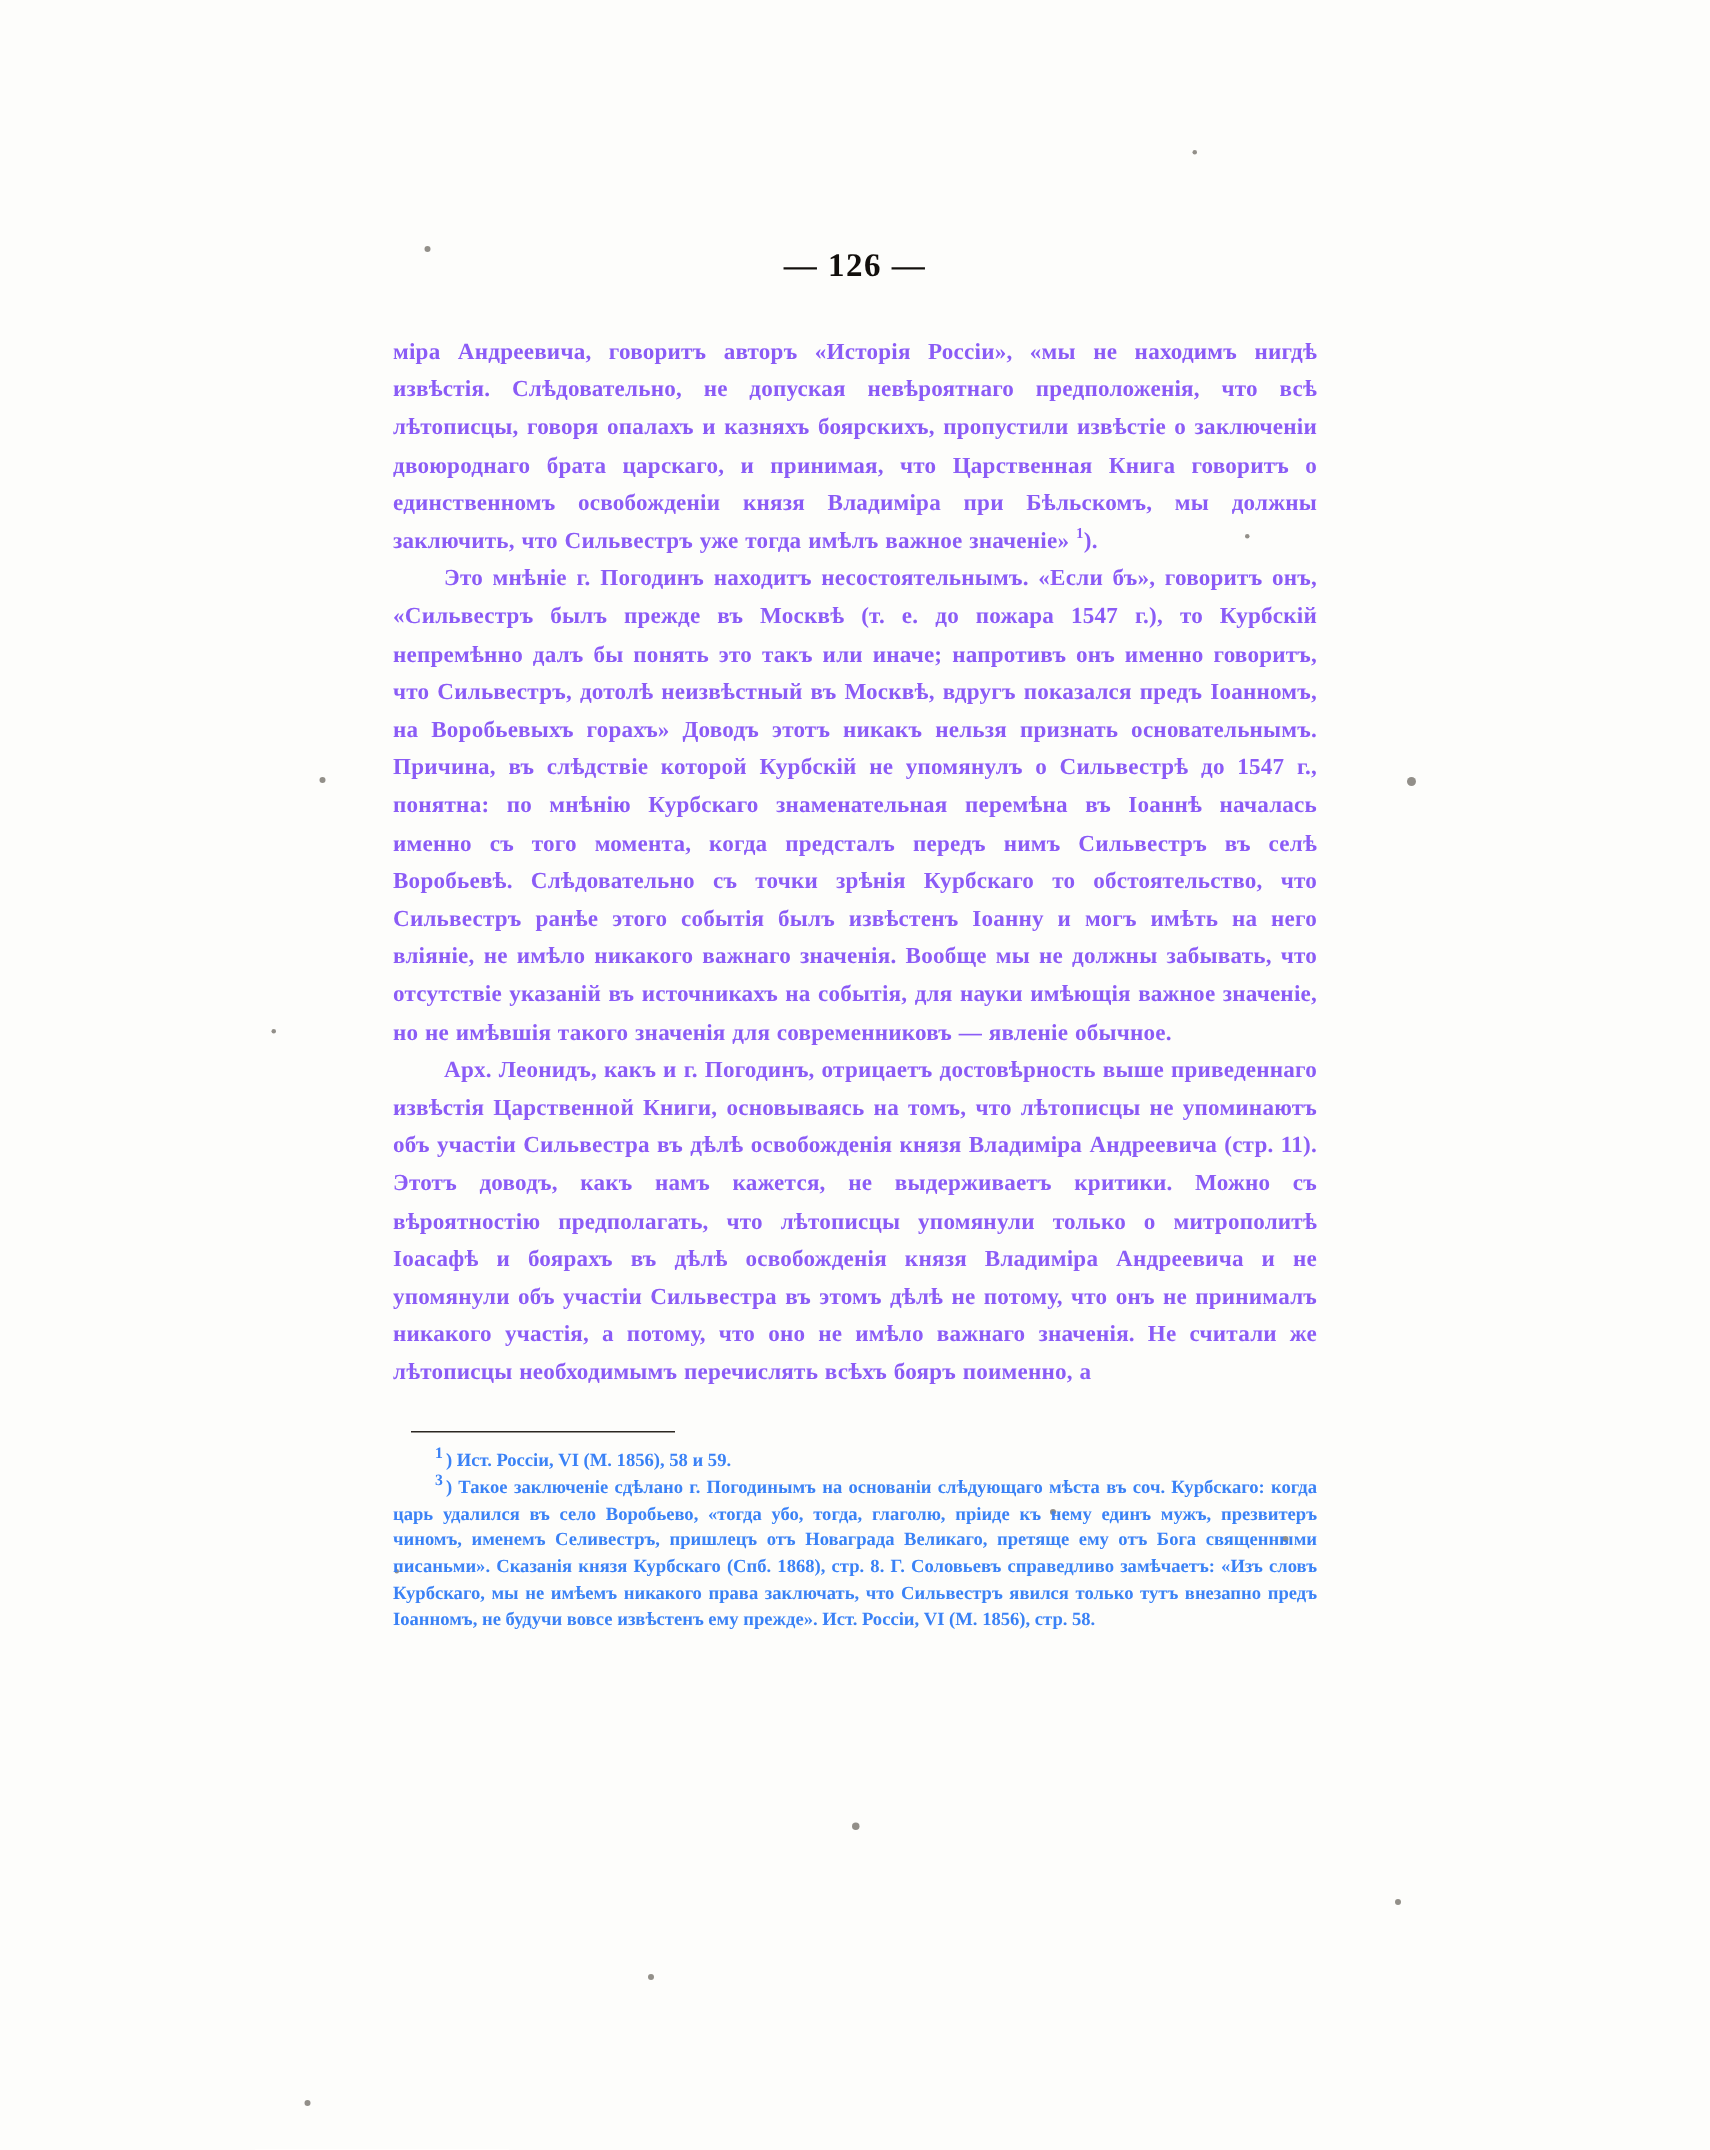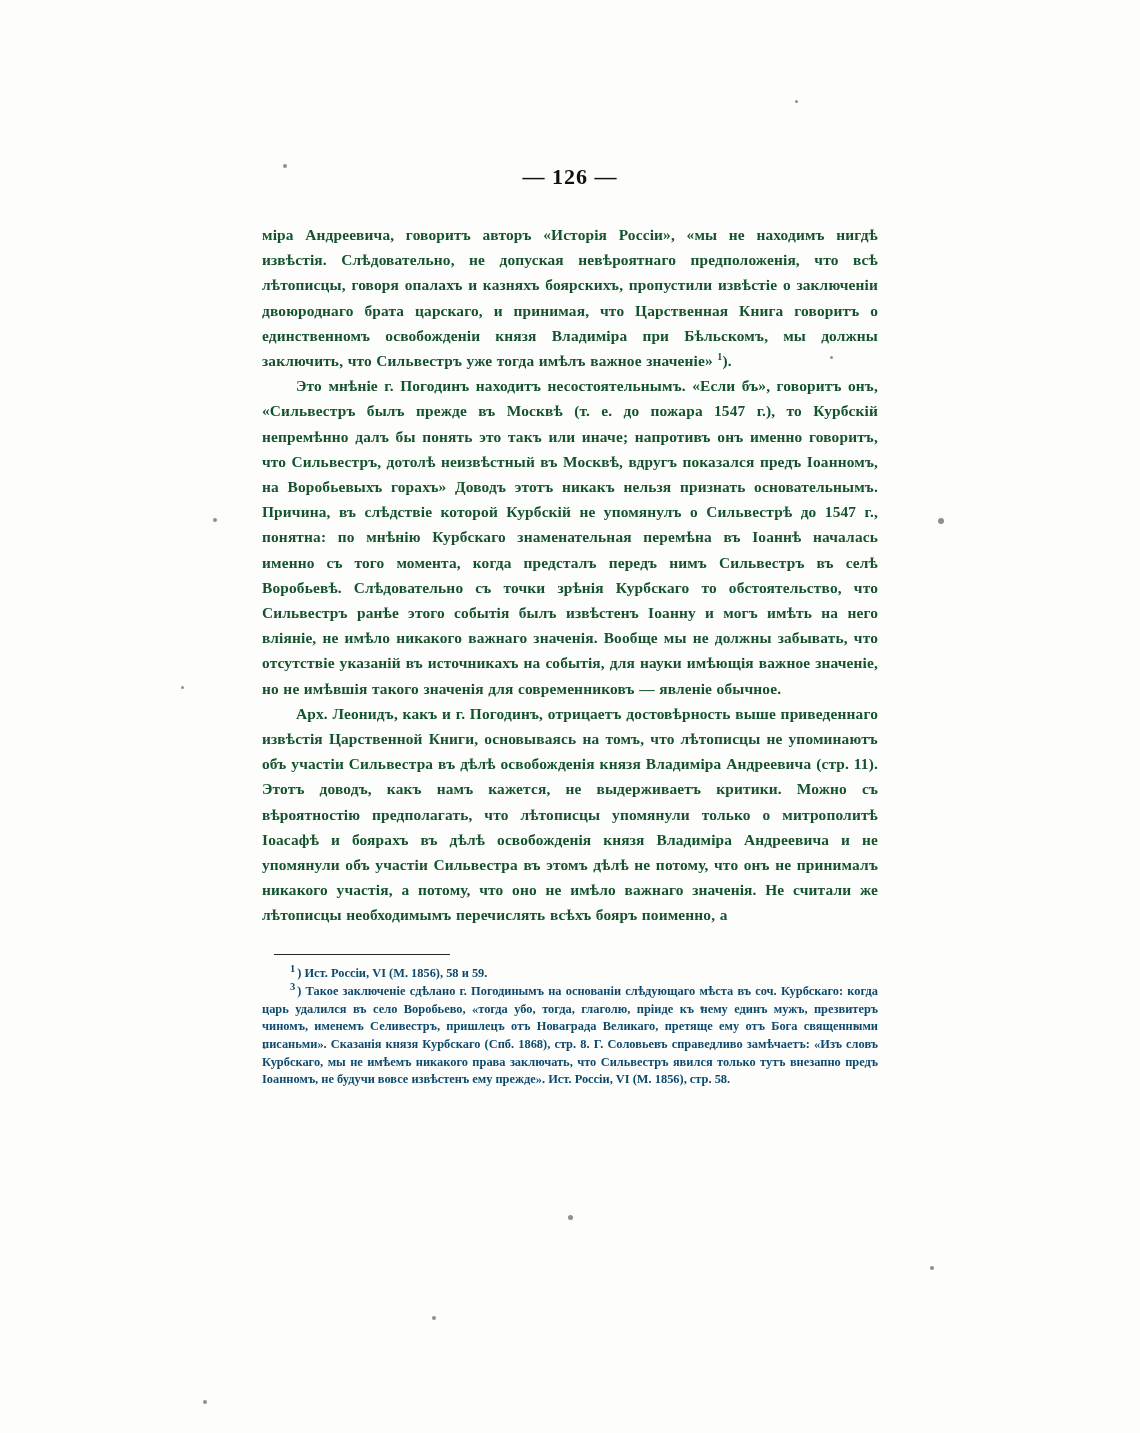--- a/index.html
+++ b/index.html
@@ -40,35 +40,35 @@
   }
   p.body {
     margin: 0 0 0 0;
     font-size: 15.4px;
     line-height: 25.2px;
     text-align: justify;
     text-indent: 34px;
     font-weight: 700;
     letter-spacing: .15px;
     word-spacing: .5px;
-    color: #14532d;
+    color: #8b5cf6;
   }
   p.body.first { text-indent: 0; }
   .rule {
     width: 176px;
     height: 1px;
     background: #2b2721;
     margin: 26px 0 10px 12px;
   }
   .notes {
     font-size: 12.4px;
     line-height: 17.6px;
     font-weight: 700;
     text-align: justify;
-    color: #0c4a6e;
+    color: #3b82f6;
   }
   .notes .note {
     margin: 0 0 1px 0;
   }
   .notes .note.ind { text-indent: 28px; }
   sup.marker {
     font-size: 10px;
     vertical-align: super;
     line-height: 0;
     font-weight: 700;

